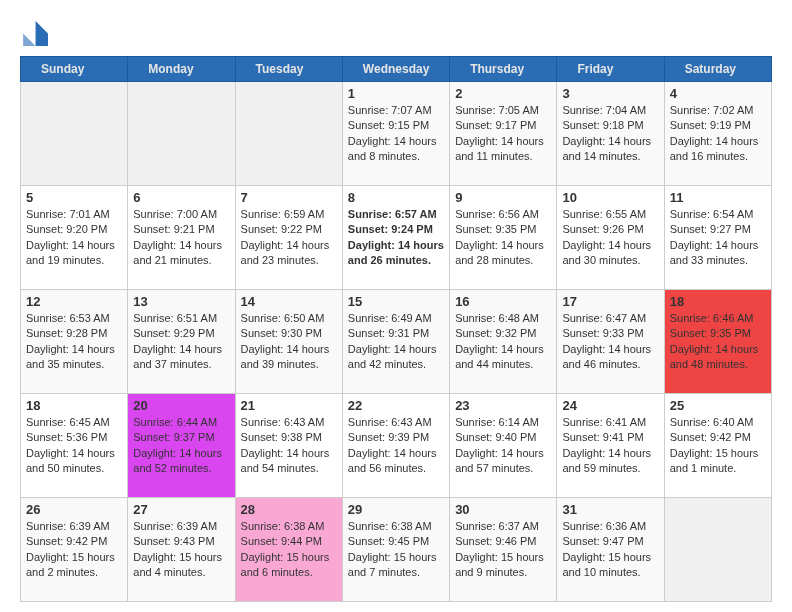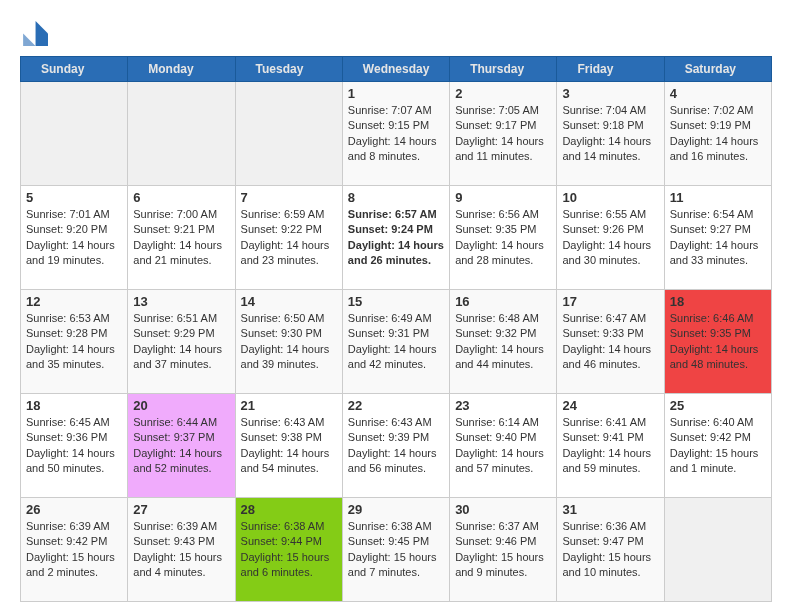--- a/index.html
+++ b/index.html
@@ -266,25 +266,25 @@
             <div class="day-info" style="white-space: pre-line;">Sunrise: 6:46 AM
 Sunset: 9:35 PM
 Daylight: 14 hours
 and 48 minutes.</div>
           </td>
         </tr>
         <tr>
           <td style="background: rgb(255, 255, 255);">
             <span class="day-number">18</span>
             <div class="day-info" style="white-space: pre-line;">Sunrise: 6:45 AM
-Sunset: 9:36 PM
+Sunset: 5:36 PM
 Daylight: 14 hours
 and 50 minutes.</div>
           </td>
-          <td style="background: #f0abfc; margin-top: 43px;">
+          <td style="background: #d946ef; margin-top: 43px;">
             <span class="day-number">20</span>
             <div class="day-info" style="white-space: pre-line;">Sunrise: 6:44 AM
 Sunset: 9:37 PM
 Daylight: 14 hours
 and 52 minutes.</div>
           </td>
           <td style="background: rgb(255, 255, 255);">
             <span class="day-number">21</span>
             <div class="day-info" style="white-space: pre-line;">Sunrise: 6:43 AM
 Sunset: 9:38 PM
@@ -328,21 +328,21 @@
 Daylight: 15 hours
 and 2 minutes.</div>
           </td>
           <td style="background: rgb(249, 249, 249);">
             <span class="day-number">27</span>
             <div class="day-info" style="white-space: pre-line;">Sunrise: 6:39 AM
 Sunset: 9:43 PM
 Daylight: 15 hours
 and 4 minutes.</div>
           </td>
-          <td style="background: #84cc16;">
+          <td style="background: #f9a8d4;">
             <span class="day-number">28</span>
             <div class="day-info" style="white-space: pre-line;">Sunrise: 6:38 AM
 Sunset: 9:44 PM
 Daylight: 15 hours
 and 6 minutes.</div>
           </td>
           <td style="background: rgb(249, 249, 249);">
             <span class="day-number">29</span>
             <div class="day-info" style="white-space: pre-line;">Sunrise: 6:38 AM
 Sunset: 9:45 PM

